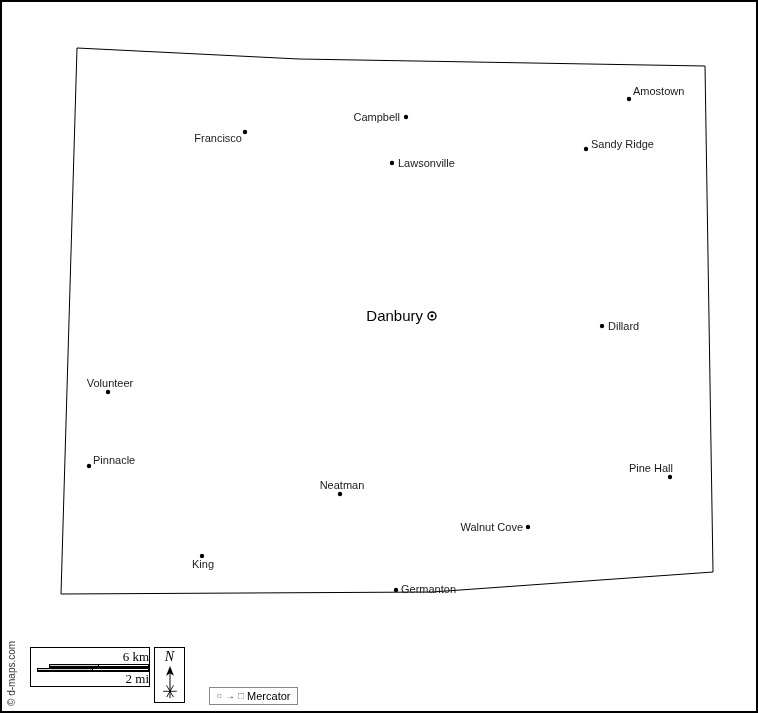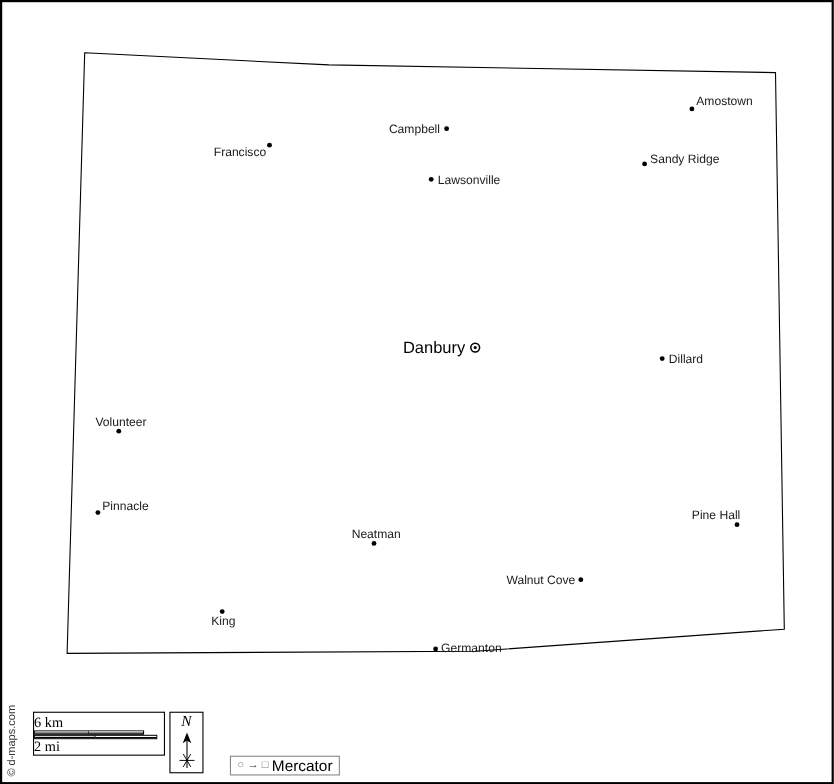--- a/index.html
+++ b/index.html
@@ -12,21 +12,21 @@
   #map-svg{position:absolute;left:0;top:0;width:754px;height:709px;}
   .county-outline{fill:none;stroke:#000;stroke-width:1;}
   .town-dot{fill:#000;}
   .town-label{font-family:"Liberation Sans",sans-serif;font-size:11px;fill:#1a1a1a;}
   .seat-label{font-size:15px;fill:#000;}
   .seat-ring{fill:#fff;stroke:#000;stroke-width:1.4;}
 
   .scalebox{
     position:absolute;left:28px;top:645px;width:120px;height:40px;
     border:1px solid #000;box-sizing:border-box;background:#fff;
-    display:flex;flex-direction:column;align-items:flex-start;justify-content:space-between;
+    display:flex;flex-direction:column;align-items:flex-end;justify-content:space-between;
     padding:2px 0;
   }
   .scale-label{font-family:"Liberation Serif",serif;font-size:13px;color:#000;line-height:1.1;}
   .bar{height:8px;border:1px solid #000;box-sizing:border-box;display:grid;grid-template-columns:1fr 1fr;grid-template-rows:1fr 1fr;}
   .bar-km{width:100px;}
   .bar-mi{width:112px;}
   .bar i{display:block;}
   .bar i:nth-child(1){background:#d4d4d4;border-right:1px solid #000;}
   .bar i:nth-child(2){background:#ffffff;}
   .bar i:nth-child(3){background:#ffffff;border-right:1px solid #000;border-top:1px solid #000;}
@@ -40,21 +40,21 @@
   .north-label{font-family:"Liberation Serif",serif;font-style:italic;font-size:14px;color:#000;}
   .north-arrow{display:block;}
 
   .projbox{
     position:absolute;left:207px;top:685px;height:18px;
     border:1px solid #888;box-sizing:border-box;background:#fff;
     display:flex;align-items:center;gap:3px;padding:0 6px;
   }
   .proj-glyph{color:#777;font-size:10px;line-height:1;}
   .proj-arrow{color:#333;font-size:10px;line-height:1;}
-  .projection-label{color:#000;font-size:14px;line-height:1;}
+  .projection-label{color:#000;font-size:11px;line-height:1;}
 
   .copyright{
     position:absolute;left:4px;top:704px;
     transform:rotate(-90deg);transform-origin:0 0;
     font-size:10px;color:#333;white-space:nowrap;
   }
 </style>
 </head>
 <body>
 

